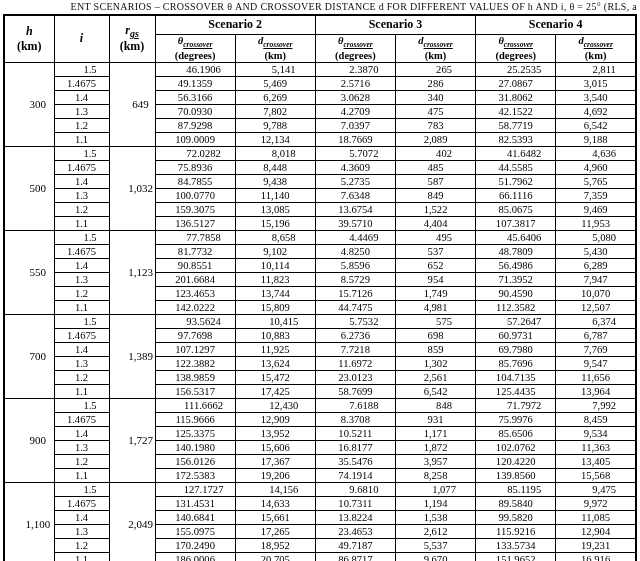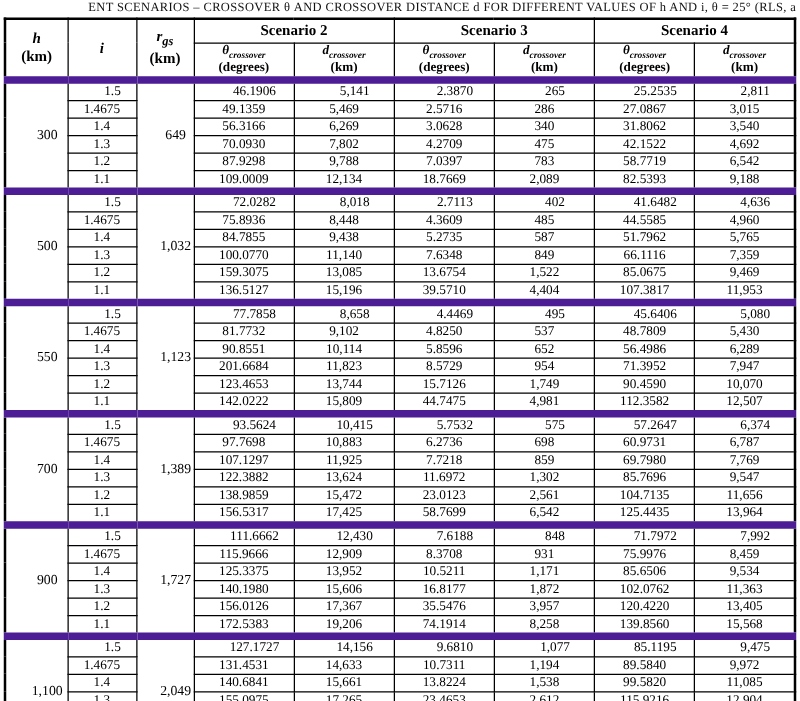--- a/index.html
+++ b/index.html
@@ -23,24 +23,24 @@
   col.c-rgs { width:46px; }
   th, td {
     border:1px solid #000; text-align:center; vertical-align:middle;
     padding:0; overflow:hidden;
   }
   thead th { font-weight:bold; }
   .hdr-top th { font-size:12px; height:19px; }
   .hdr-sub th { font-size:10.5px; line-height:11.5px; height:27px; font-weight:bold; }
   .hdr-sub th sub { font-size:7.5px;margin-top:24px; }
   .it { font-style:italic; }
-  sub { font-style:italic; }
+  sub { font-style:italic;text-decoration:underline; }
   thead { border-bottom:1.5px solid #000; }
   tbody td { font-size:10.6px; height:13.9px; line-height:13px; }
-  tbody tr.group-first td { border-top:6px solid #4c1d95;padding-left:17px; }
+  tbody tr.group-first td { border-top:1px solid #4c1d95;padding-left:17px; }
   td.group-cell { font-weight:normal; font-size:11px; }
   td.scen-start, th.scen-start { border-left:1.5px solid #000; }
 </style>
 </head>
 <body>
 
 <div class="page">
   <div class="caption">ENT SCENARIOS – CROSSOVER θ AND CROSSOVER DISTANCE d FOR DIFFERENT VALUES OF h AND i, θ = 25° (RLS, a</div>
 
   <table>
@@ -155,21 +155,21 @@
           <td>2,089</td>
           <td class="scen-start">82.5393</td>
           <td>9,188</td>
         </tr>
         <tr class="group-first">
           <td rowspan="6" class="group-cell">500</td>
           <td>1.5</td>
           <td rowspan="6" class="group-cell">1,032</td>
           <td class="scen-start">72.0282</td>
           <td>8,018</td>
-          <td class="scen-start">2.7113</td>
+          <td class="scen-start">5.7072</td>
           <td>402</td>
           <td class="scen-start">41.6482</td>
           <td>4,636</td>
         </tr>
         <tr>
           <td>1.4675</td>
           <td class="scen-start">75.8936</td>
           <td>8,448</td>
           <td class="scen-start">4.3609</td>
           <td>485</td>

